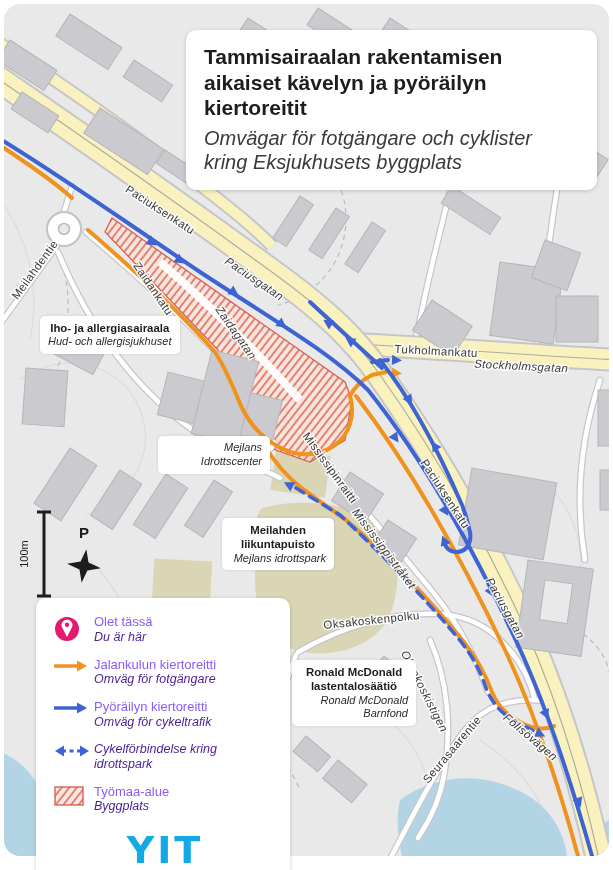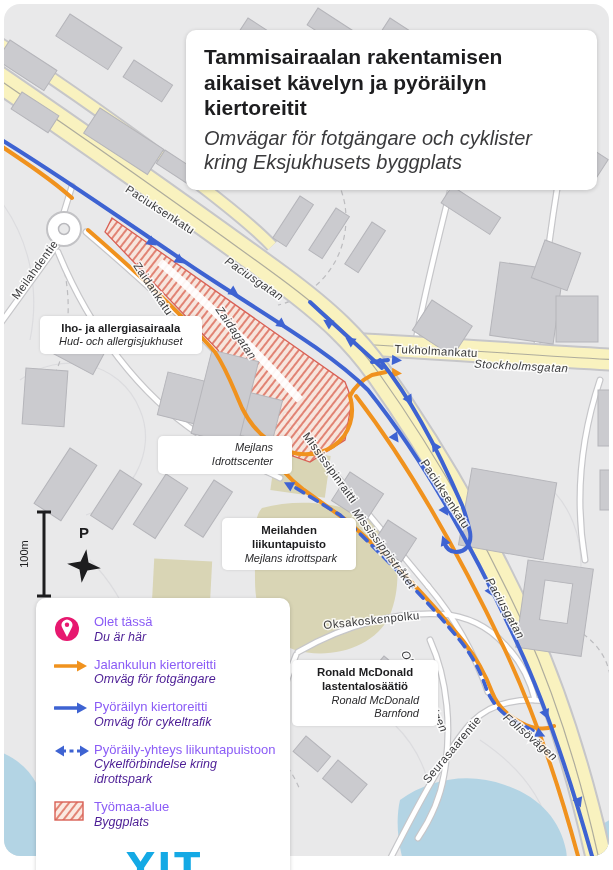--- a/index.html
+++ b/index.html
@@ -9,21 +9,21 @@
   .card{position:absolute;background:#fff;border-radius:10px;box-shadow:0 1px 4px rgba(0,0,0,.18);}
   .title-card{left:186px;top:30px;width:375px;padding:14px 18px 15px 18px;}
   .title-fi{font-size:21px;line-height:1.22;font-weight:bold;color:#1d1d1f;}
   .title-sv{font-size:20px;line-height:1.22;font-style:italic;color:#3a3a3c;margin-top:5px;}
   .legend-card{left:36px;top:598px;width:222px;padding:16px 14px 12px 18px;}
   .legend-row{display:flex;align-items:flex-start;margin-bottom:12px;}
   .legend-icon{width:40px;flex:0 0 40px;display:flex;align-items:center;margin-top:2px;}
   .legend-fi{font-size:13px;color:#8b5cf6;line-height:1.2;}
   .legend-sv{font-size:12.5px;color:#4c1d95;font-style:italic;line-height:1.2;}
   .logo-wrap{text-align:center;margin-top:14px;}
-  .lbl{position:absolute;background:#fff;border-radius:5px;padding:5px 19px;text-align:center;
+  .lbl{position:absolute;background:#fff;border-radius:5px;padding:5px 8px;text-align:center;
        box-shadow:0 0 3px rgba(0,0,0,.12);}
   .lbl .fi{font-size:11.4px;font-weight:bold;color:#1d1d1f;line-height:1.25;}
   .lbl .sv{font-size:11px;font-style:italic;color:#2b2b2d;line-height:1.25;text-align:right;}
   .nowrap{white-space:nowrap;}
 </style>
 </head>
 <body>
 
 <div class="poster">
 
@@ -298,21 +298,20 @@
 
     <div class="legend-row">
       <span class="legend-icon">
         <svg width="36" height="14" viewBox="0 0 36 14">
           <line x1="8" y1="7" x2="28" y2="7" stroke="#3e63d2" stroke-width="3.2" stroke-dasharray="4 3.5"></line>
           <polygon points="10,1.5 1,7 10,12.5" fill="#3e63d2"></polygon>
           <polygon points="26,1.5 35,7 26,12.5" fill="#3e63d2"></polygon>
         </svg>
       </span>
       <span>
-        <div class="legend-fi">Pyöräily-yhteys liikuntapuistoon</div>
         <div class="legend-sv">Cykelförbindelse kring idrottspark</div>
       </span>
     </div>
 
     <div class="legend-row">
       <span class="legend-icon">
         <svg width="30" height="20" viewBox="0 0 30 20">
           <rect x="1" y="1" width="28" height="18" fill="url(#hatch)" stroke="#d96055" stroke-width="1.4"></rect>
         </svg>
       </span>

